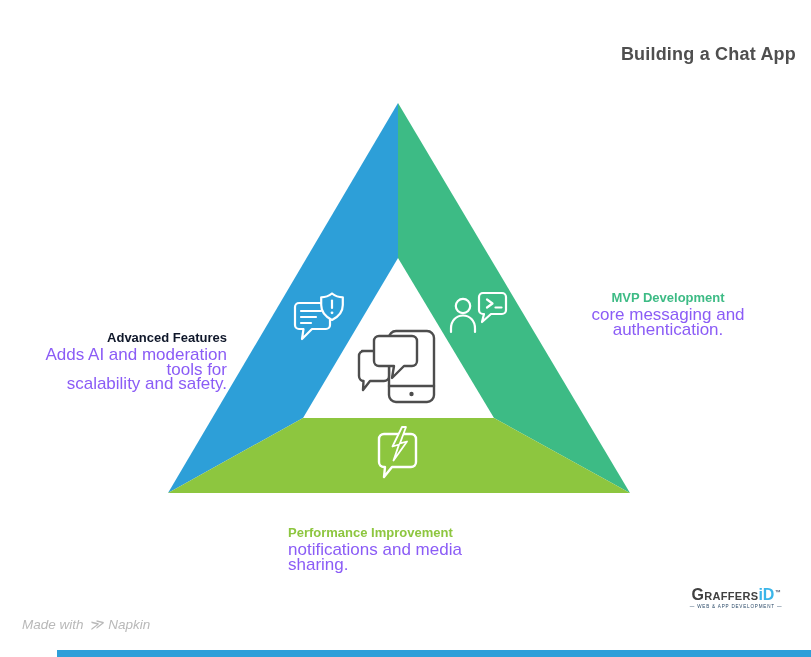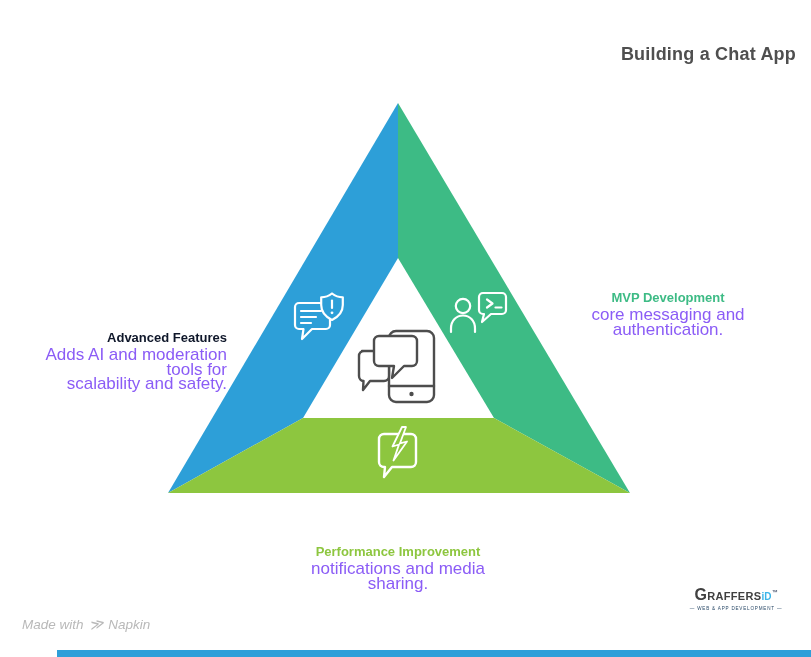--- a/index.html
+++ b/index.html
@@ -19,30 +19,30 @@
   .f-olive { fill:#8dc63f; }
   .center-stroke { stroke:#4d4d4d; stroke-width:2.4; fill:#ffffff; stroke-linecap:round; stroke-linejoin:round; }
   .label-block { position:absolute; }
   .seg-title { font-size:13px; font-weight:700; margin-bottom:3px; }
   .t-blue  { color:#0f172a;margin-top:40px; }
   .t-green { color:#3dbb85; }
   .t-olive { color:#8dc63f; }
   .seg-desc { font-size:17px; color:#8b5cf6; line-height:14.5px; }
   .block-left   { top:290px; right:584px; width:190px; text-align:right; }
   .block-right  { top:290px; left:563px;  width:210px; text-align:center; }
-  .block-bottom { top:544px; left:288px;  width:220px; text-align:center; }
+  .block-bottom { top:525px; left:288px;  width:220px; }
   .napkin {
     position:absolute; left:22px; top:616px; color:#b9b9b9; font-size:13.5px;
     display:flex; align-items:center; gap:5px;font-style:italic;
   }
   .napkin-glyph { display:inline-block; transform:rotate(-14deg); font-size:14px; }
   .graffers { position:absolute; left:684px; top:584px; width:104px; text-align:center; }
   .brand-line { white-space:nowrap; line-height:16px; }
   .g-navy { color:#404040; font-weight:700; font-size:16px; font-variant:small-caps; letter-spacing:.3px; }
-  .g-cyan { color:#3ab5e9; font-weight:700; font-size:10px; }
+  .g-cyan { color:#3ab5e9; font-weight:700; font-size:16px; }
   .g-tm   { color:#1d2b4c; font-size:6px; vertical-align:super; }
   .logo-tagline { font-size:4.6px; color:#2b4a68; letter-spacing:.8px; margin-top:1px; white-space:nowrap; }
   .bottom-bar { position:absolute; left:57px; right:0; bottom:0; height:7px; background:#2e9fd9; }
 </style>
 </head>
 <body>
 
 <div class="canvas">
 
   <div class="page-title">Building a Chat App</div>

